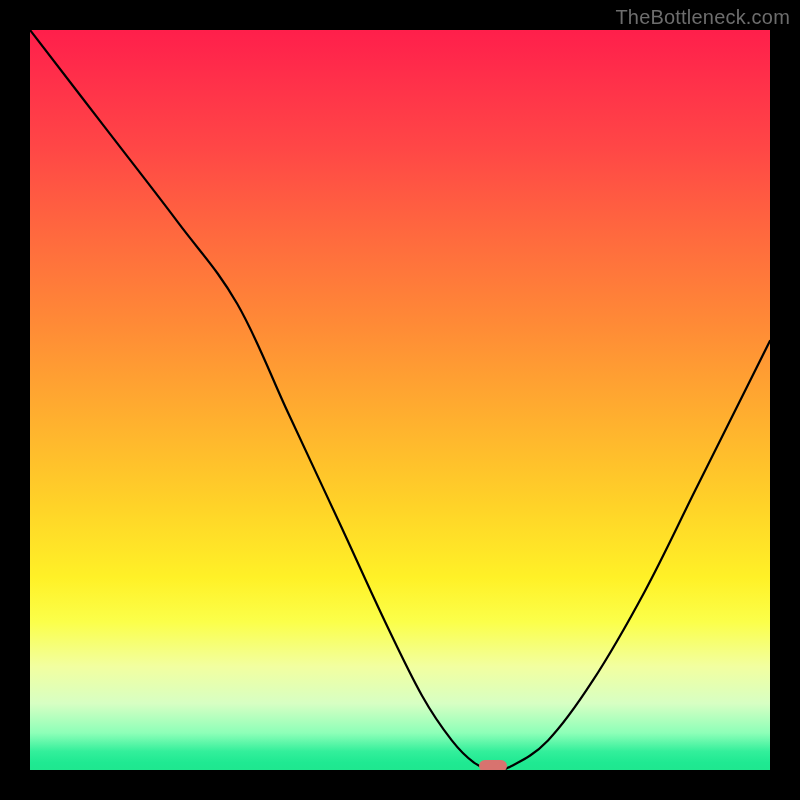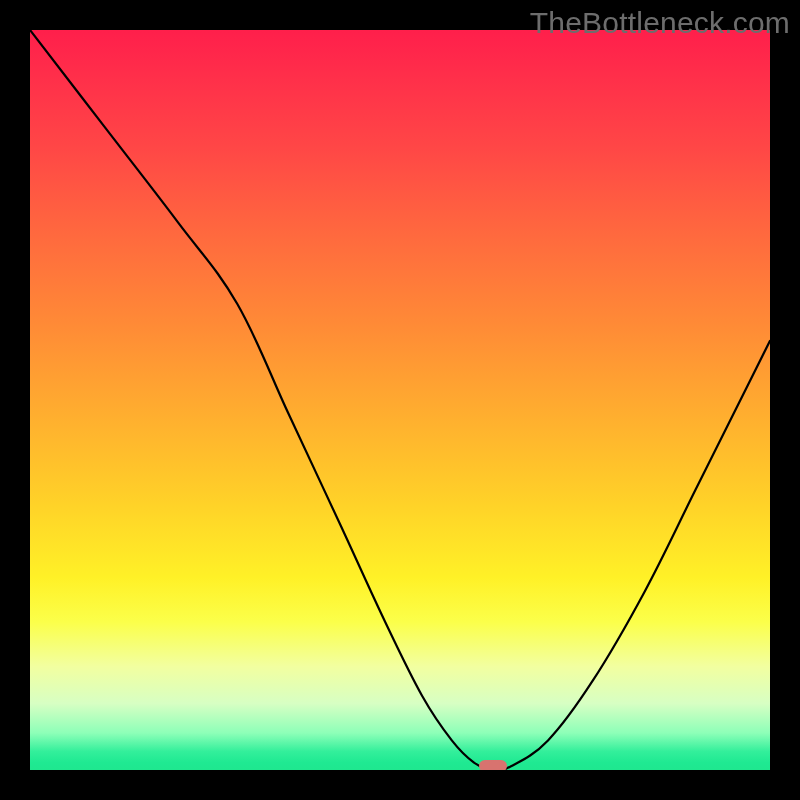--- a/index.html
+++ b/index.html
@@ -15,21 +15,21 @@
     position: relative;
     width: 800px;
     height: 800px;
     background: #000;
   }
   .watermark {
     position: absolute;
     top: 6px;
     right: 10px;
     color: #6d6d6d;
-    font-size: 30px;
+    font-size: 20px;
     font-weight: 500;
     letter-spacing: 0.2px;
     z-index: 5;
     user-select: none;
   }
   .plot-area {
     position: absolute;
     left: 30px;
     top: 30px;
     width: 740px;

